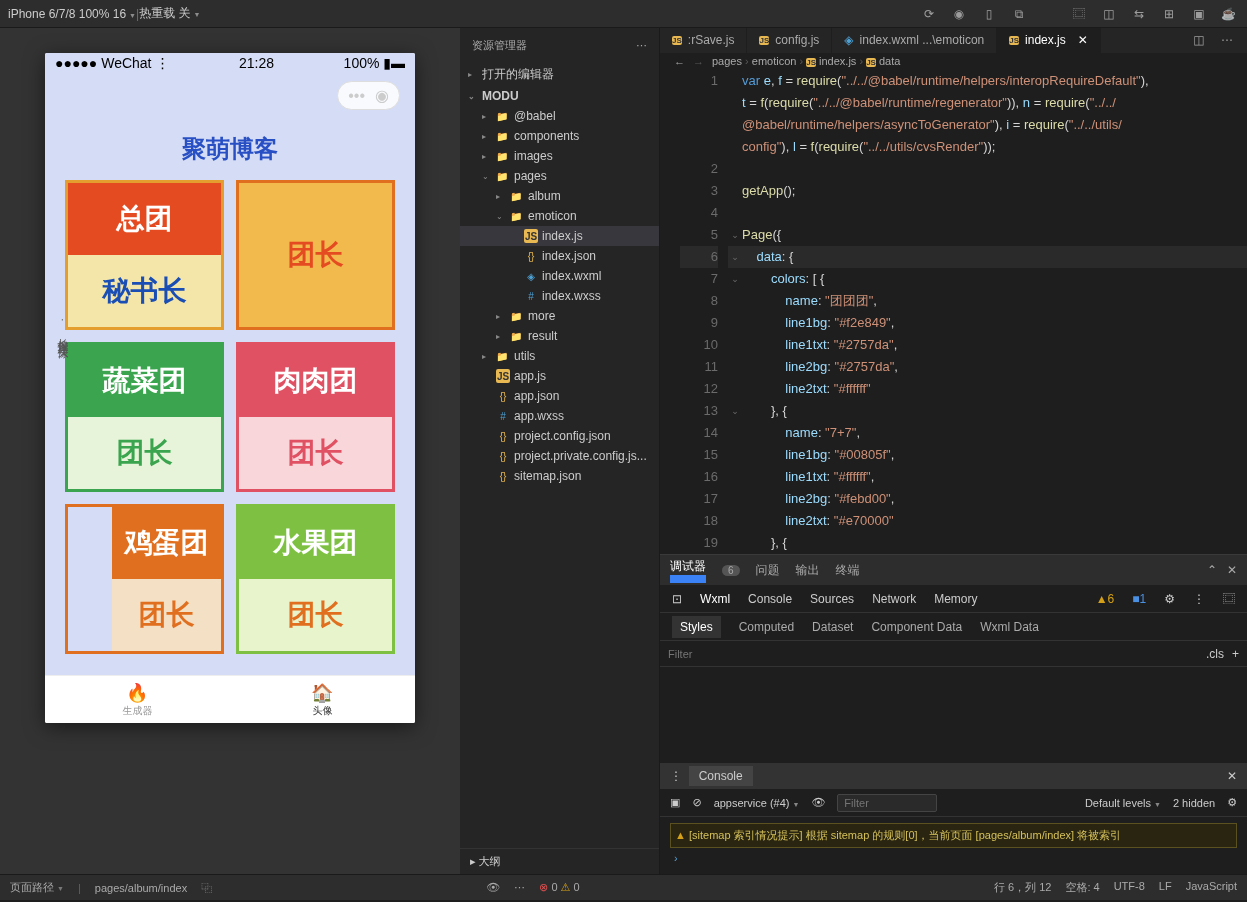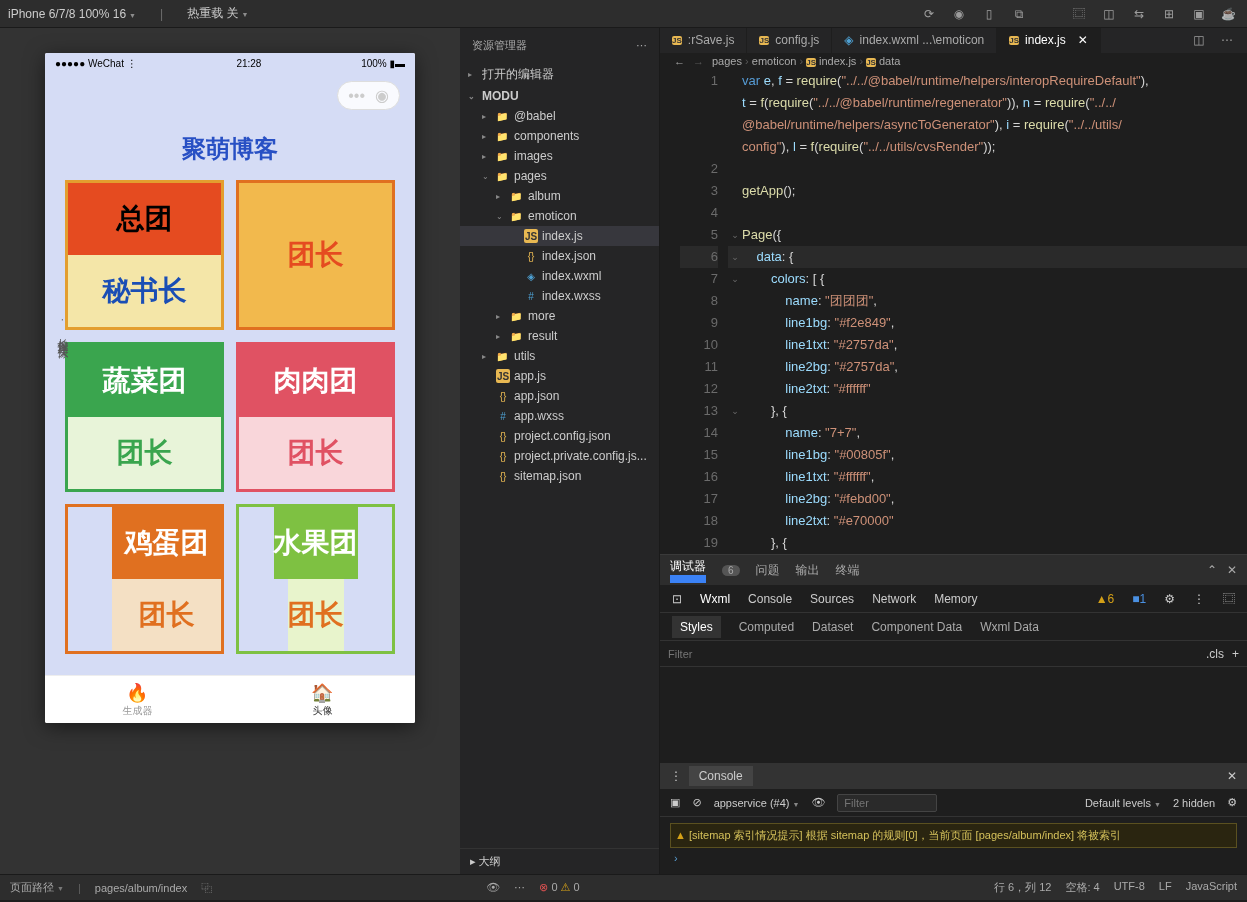--- a/index.html
+++ b/index.html
@@ -1,25 +1,25 @@
 <!DOCTYPE html>
 <html><head>
 <meta charset="utf-8">
 <style>
 * { margin: 0; padding: 0; box-sizing: border-box; font-family: "Microsoft YaHei", -apple-system, sans-serif; }
 body { background: #1e1e1e; color: #ccc; overflow: hidden; width: 1247px; height: 902px; font-size: 12px; }
 .top-toolbar { height: 28px; background: #2d2d2d; display: flex; align-items: center; padding: 0 8px; gap: 12px; border-bottom: 1px solid #1a1a1a; }
-.top-toolbar .left { display: flex; gap: 24px; align-items: center; }
+.top-toolbar .left { display: flex; gap: 0; align-items: center; }
 .top-toolbar .right { display: flex; gap: 10px; align-items: center; margin-left: auto; }
 .dropdown-chevron::after { content: "▼"; font-size: 7px; margin-left: 3px; opacity: 0.6; }
 .icon-btn { width: 20px; height: 20px; display: flex; align-items: center; justify-content: center; opacity: 0.7; cursor: pointer; }
 .main-area { display: flex; height: 846px; }
 .simulator { width: 460px; background: #333; display: flex; justify-content: center; padding-top: 25px; position: relative; }
 .phone { width: 370px; height: 670px; background: #fff; border-radius: 2px; box-shadow: 0 4px 20px rgba(0,0,0,0.5); overflow: hidden; display: flex; flex-direction: column; }
-.phone-status { height: 20px; background: #d5dcf5; display: flex; align-items: center; padding: 0 10px; font-size: 10px; color: #000; justify-content: space-between; }
+.phone-status { height: 20px; background: #d5dcf5; display: flex; align-items: center; padding: 0 10px; font-size: 14px; color: #000; justify-content: space-between; }
 .phone-head { height: 45px; background: #d5dcf5; display: flex; align-items: center; justify-content: flex-end; padding: 0 15px; position: relative; }
 .phone-head .pill { background: rgba(255,255,255,0.85); border-radius: 20px; padding: 4px 10px; font-size: 16px; display: flex; gap: 10px; align-items: center; border: 1px solid #ddd; }
 .phone-content { flex: 1; background: #d5dcf5; display: flex; flex-direction: column; align-items: center; padding: 10px 0; position: relative; }
 .app-title { font-size: 24px; font-weight: bold; color: #2850c4; margin: 5px 0 15px; }
 .side-text { position: absolute; left: 10px; top: 200px; writing-mode: vertical-rl; font-size: 11px; color: #555; letter-spacing: 2px; }
 .cards { display: grid; grid-template-columns: 1fr 1fr; gap: 12px; width: 330px; }
 .card { border: 3px solid; height: 150px; display: flex; flex-direction: column; }
 .card .r1, .card .r2 { flex: 1; display: flex; align-items: center; justify-content: center; font-size: 28px; font-weight: 900; }
 .phone-tabbar { height: 48px; background: #fff; border-top: 1px solid #eee; display: flex; }
 .phone-tabbar .tab { flex: 1; display: flex; flex-direction: column; align-items: center; justify-content: center; font-size: 10px; color: #999; }
@@ -117,39 +117,39 @@
         <div class="pill">
             <span>•••</span>
             <span>◉</span>
           </div>
       </div>
       <div class="phone-content">
         <div class="app-title">聚萌博客</div>
         <div class="side-text">· 长按保存头像 ·</div>
         <div class="cards" id="cards">
             <div class="card" style="border-color: rgb(227, 158, 47);">
-              <div class="r1" style="background:#e54b20;color:#000000">总团</div>
+              <div class="r1" style="background:#e54b20;color:#ffffff">总团</div>
               <div class="r2" style="background:#f4e6a8;color:#1a4eb5">秘书长</div>
             </div>
             <div class="card" style="border-color: rgb(224, 112, 32);">
               <div class="r2" style="background:#f2b94d;color:#e54b20">团长</div>
             </div>
             <div class="card" style="border-color: rgb(58, 165, 78);">
               <div class="r1" style="background:#3aa54e;color:#fff">蔬菜团</div>
               <div class="r2" style="background:#e8f4d9;color:#3aa54e">团长</div>
             </div>
             <div class="card" style="border-color: rgb(224, 82, 99);">
               <div class="r1" style="background:#e05263;color:#fff">肉肉团</div>
               <div class="r2" style="background:#f9d6da;color:#e05263">团长</div>
             </div>
             <div class="card" style="border-color: rgb(224, 112, 32); padding-left: 44px;">
               <div class="r1" style="background:#e07020;color:#fff">鸡蛋团</div>
               <div class="r2" style="background:#f4e0c4;color:#e07020">团长</div>
             </div>
-            <div class="card" style="border-color: rgb(126, 193, 66); align-items: center;">
+            <div class="card" style="border-color: rgb(126, 193, 66);">
               <div class="r1" style="background:#7ec142;color:#fff">水果团</div>
               <div class="r2" style="background:#e8f4cc;color:#e07020">团长</div>
             </div>
           </div>
       </div>
       <div class="phone-tabbar">
         <div class="tab">
             <span class="ico">🔥</span>
             <span>生成器</span>
           </div>

